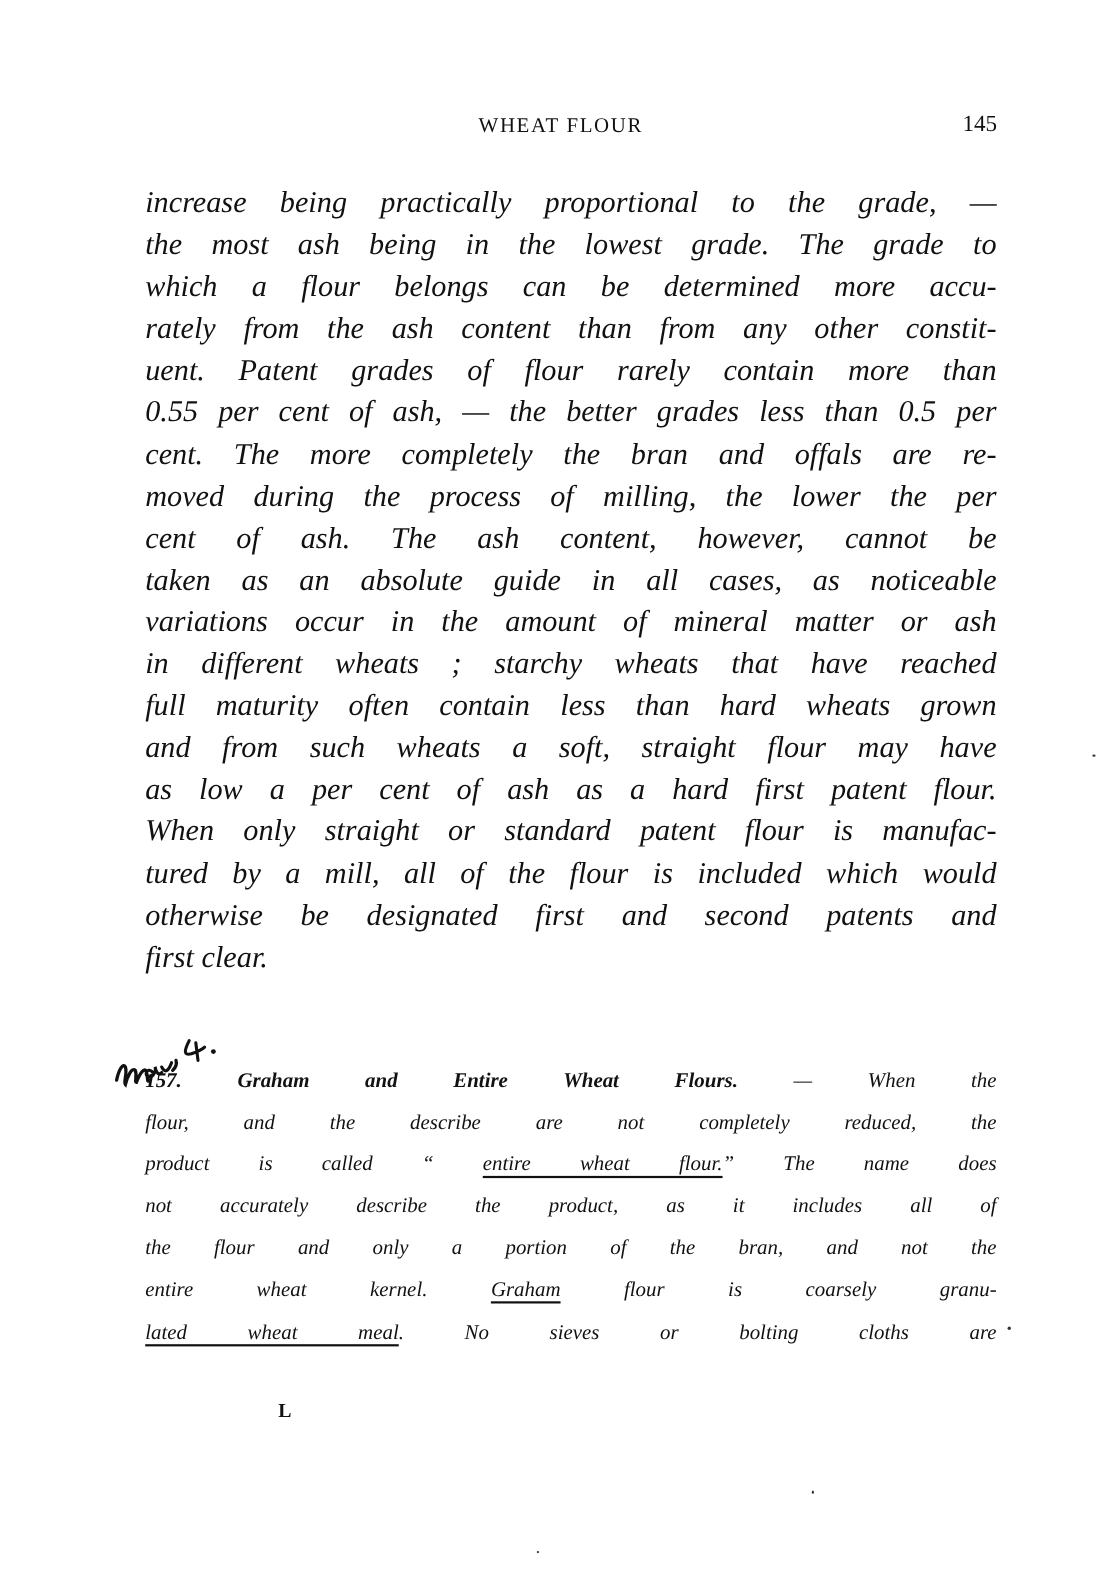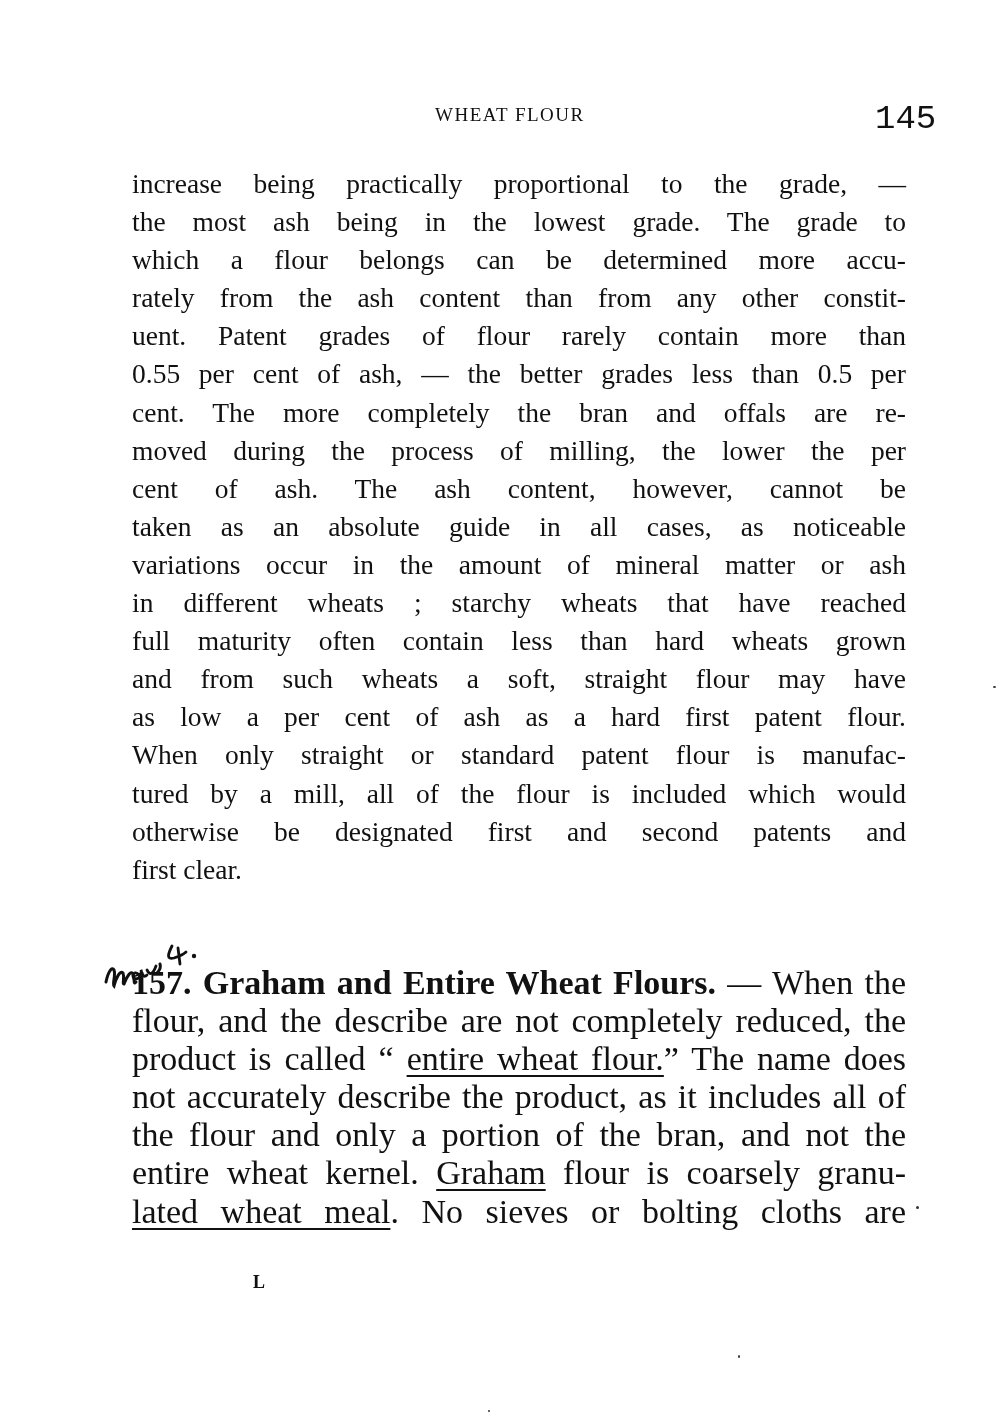--- a/index.html
+++ b/index.html
@@ -1,28 +1,28 @@
 <!DOCTYPE html>
 <html><head>
   <meta charset="utf-8">
   <style>
     html, body { margin: 0; padding: 0; background: #ffffff; }
     body { width: 1000px; height: 1427px; position: relative; overflow: hidden;
            font-family: "Liberation Serif", "DejaVu Serif", serif; color: #111; }
     .header { position: absolute; top: 100px; left: 15px; width: 1000px; height: 40px; }
     .running-head { position: absolute; left: 420px; top: 4px; font-size: 19px;
                     letter-spacing: 1.5px; }
-    .page-number { position: absolute; left: 860px; top: 0px; font-size: 34px; font-family: Liberation Mono, monospace; }
+    .page-number { position: absolute; left: 860px; top: 0px; font-size: 21px; }
     .body-text { position: absolute; left: 132px; top: 165px; width: 774px;
                  font-size: 27.5px; line-height: 38.1px; }
     .line { display: block; text-align: justify; text-align-last: justify;
-            white-space: nowrap; height: 38.1px; }
+            white-space: nowrap; height: 38.1px; font-style: italic; }
     .line.last { text-align-last: left; }
     .section { position: absolute; left: 132px; top: 964px; width: 774px;
-               font-size: 34px; line-height: 37.3px; }
+               font-size: 19px; line-height: 37.3px; }
     .bold { font-weight: bold; }
     .ul { text-decoration: underline; text-underline-offset: 5px; text-decoration-thickness: 1.5px; }
     .annotation { position: absolute; left: 100px; top: 920px; width: 150px; height: 80px; }
     .signature { position: absolute; left: 253px; top: 1272px; font-size: 18px; font-weight: bold; }
     .spot { position: absolute; background: #333; border-radius: 50%; }
   </style>
 </head>
 <body>
 
 <div class="header">

